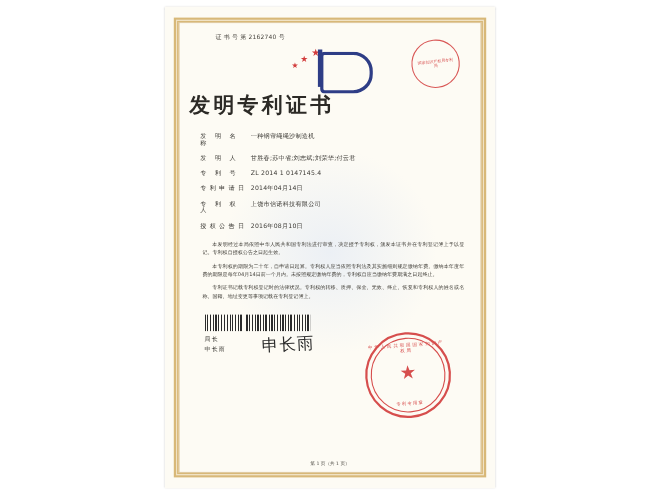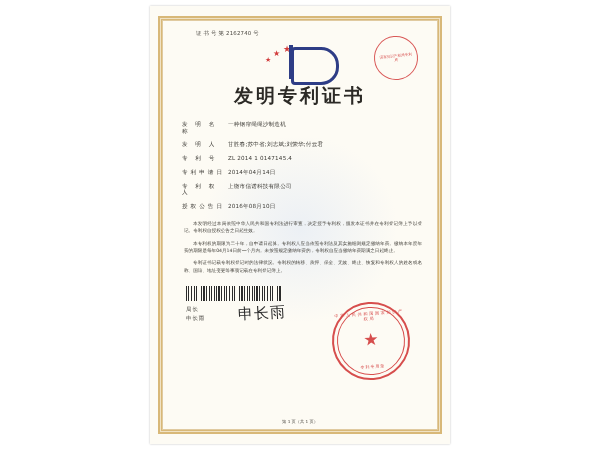--- a/index.html
+++ b/index.html
@@ -130,21 +130,21 @@
   .emblem .bar {
     position: absolute;
     left: 26px;
     top: 0px;
     width: 4px;
     height: 34px;
     background: #2e3d86;
   }
 
   .title {
-    text-align: center;
+    text-align: left;
     font-size: 19px;
     font-weight: bold;
     letter-spacing: 3px;
     color: #2c2a26;
     margin: 2px 0 12px;
     font-family: "DejaVu Sans", sans-serif;
   }
 
   .field {
     display: flex;

